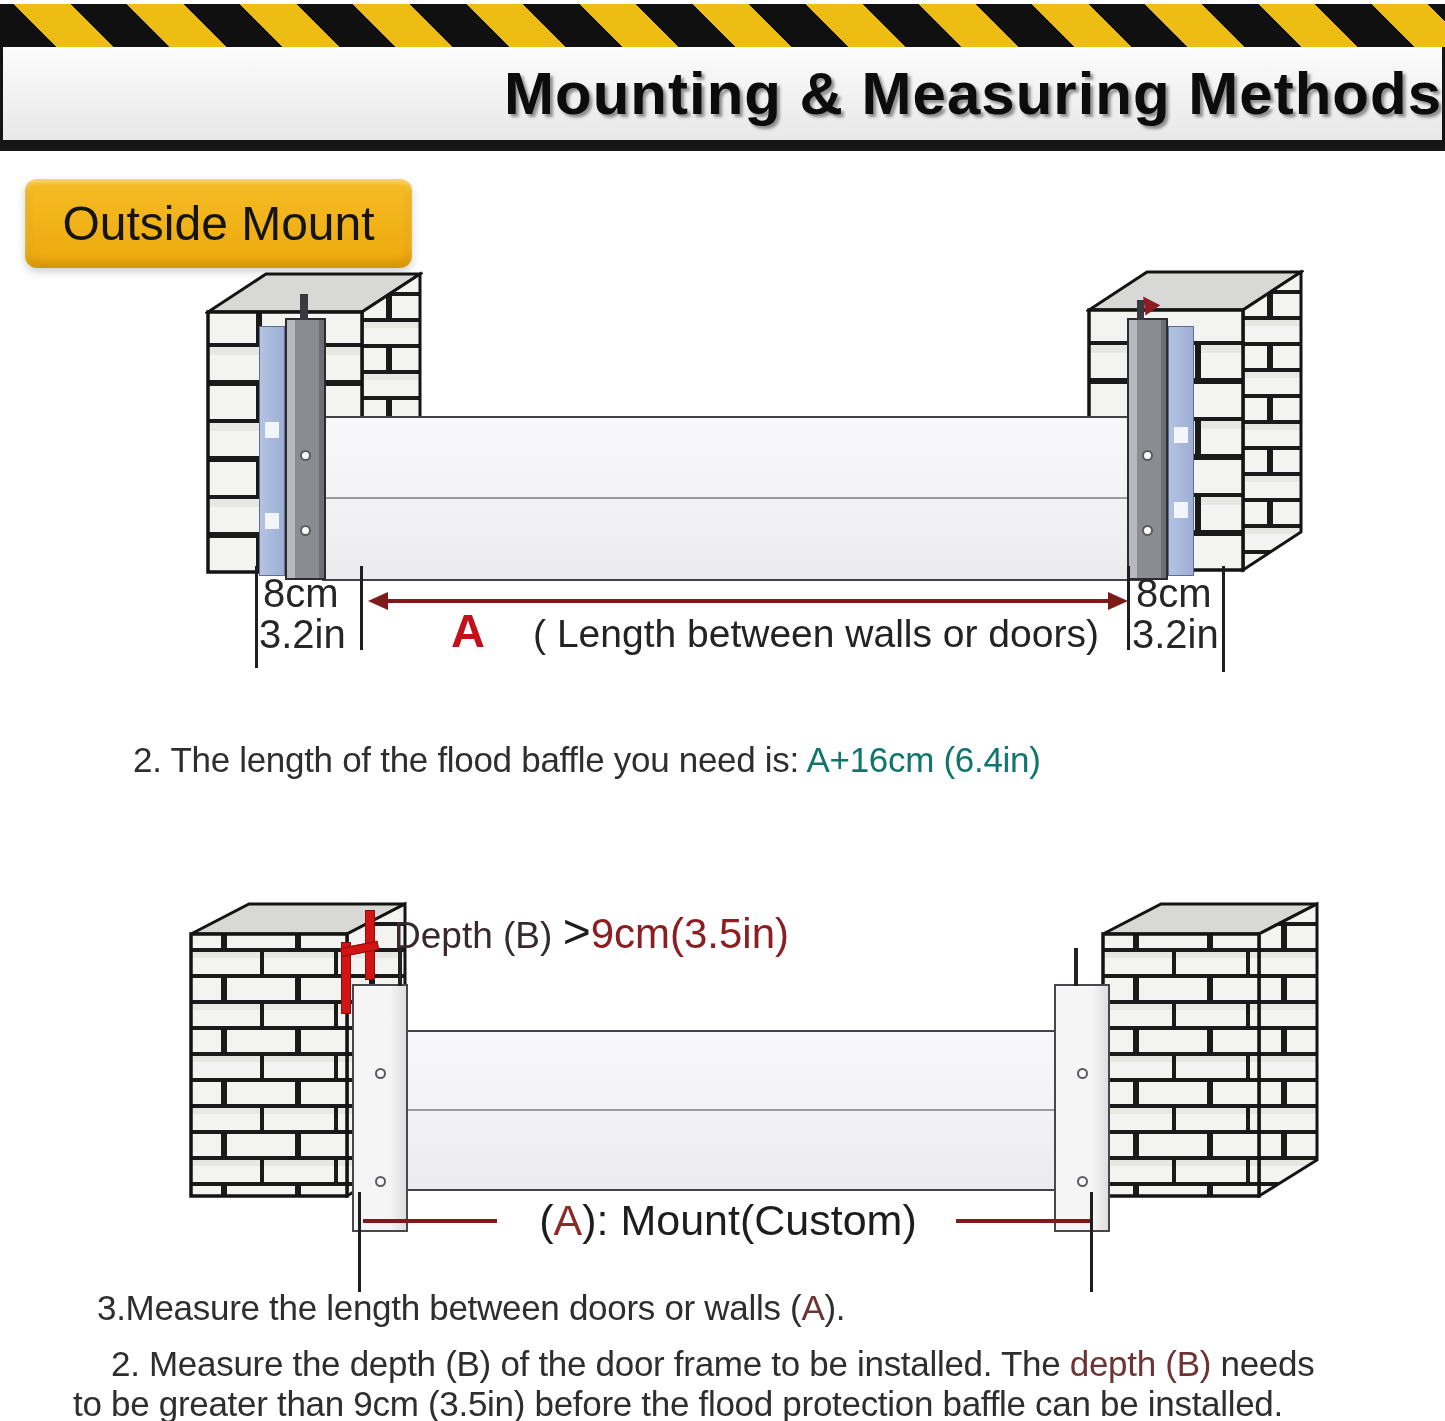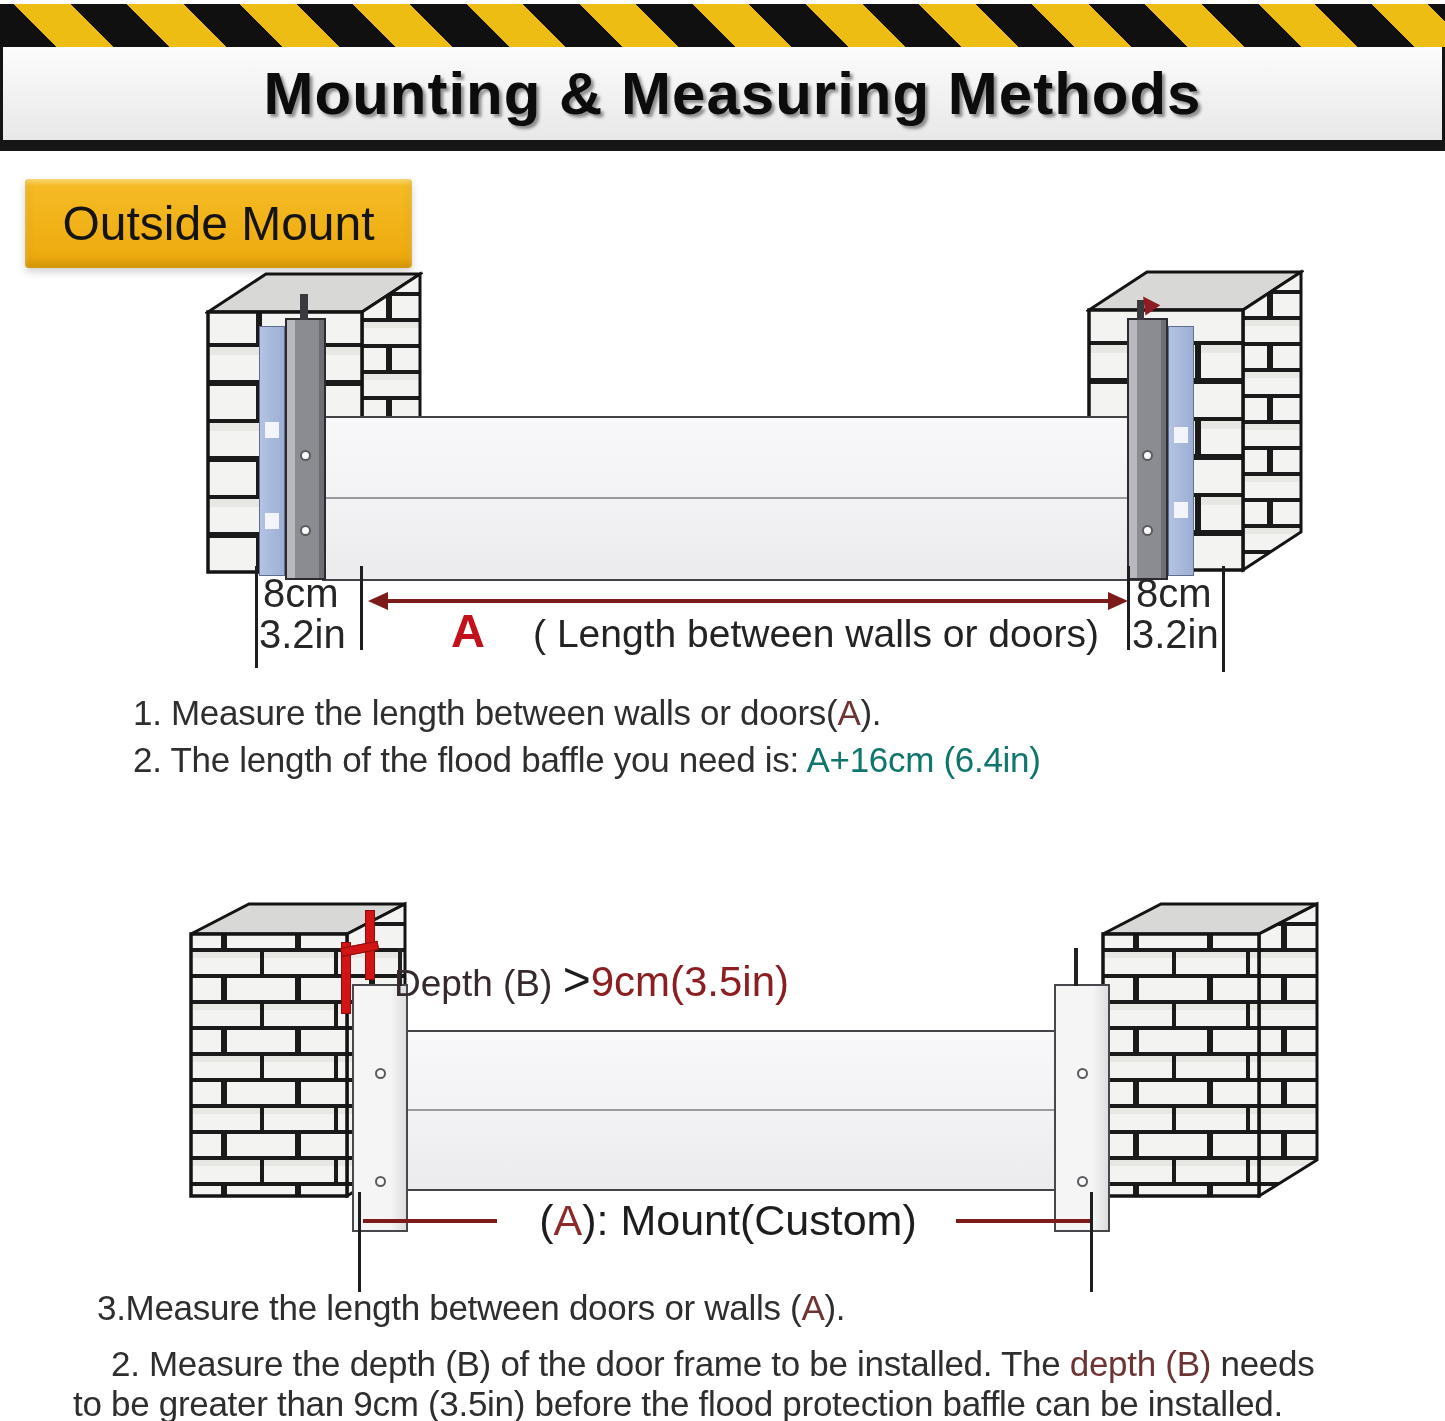--- a/index.html
+++ b/index.html
@@ -5,27 +5,27 @@
   html,body{margin:0;padding:0;background:#fff;}
   #stage{position:relative;width:1445px;height:1421px;background:#fff;overflow:hidden;
          font-family:"Liberation Sans","DejaVu Sans",sans-serif;}
 
   
   .stripes{position:absolute;left:0;top:4px;width:1445px;height:43px;
     background:repeating-linear-gradient(45deg,#101010 0 40px,#edbd13 40px 80px);}
   .title-band{position:absolute;left:0;top:47px;width:1445px;height:93px;
     background:linear-gradient(180deg,#fcfcfc,#e8e8e8);
     border-left:3px solid #141414;border-right:3px solid #141414;box-sizing:border-box;
-    display:flex;align-items:center;justify-content:center;padding-left:20px;}
+    display:flex;align-items:center;justify-content:flex-end;padding-left:20px;}
   .title-band .t{font-size:60px;font-weight:700;color:#0c0c0c;letter-spacing:1px;
     text-shadow:3px 3px 3px rgba(110,110,110,.75);white-space:nowrap;}
   .title-bar{position:absolute;left:0;top:140px;width:1445px;height:11px;background:#161616;}
 
   
-  .badge{position:absolute;left:25px;width:387px;height:89px;border-radius:4px;
+  .badge{position:absolute;left:25px;width:387px;height:89px;border-radius:12px;
     background:linear-gradient(180deg,#f6bc26,#eca90c);
     box-shadow:0 4px 8px rgba(0,0,0,.18), inset 0 -6px 9px rgba(150,95,0,.30), inset 0 3px 5px rgba(255,236,170,.65);
     display:flex;align-items:center;justify-content:center;font-size:48px;color:#141414;white-space:nowrap;}
 
   
   .pillar{position:absolute;z-index:1;}
   .panel{position:absolute;z-index:2;border:2px solid #434347;
     background:linear-gradient(180deg,#f8f8fa 0%,#f2f2f4 55%,#ebebed 100%);}
   .panel .seam{position:absolute;left:0;right:0;top:49%;border-top:2px solid #9a9a9e;}
   .bracket{position:absolute;width:41px;height:262px;z-index:3;box-sizing:border-box;
@@ -48,21 +48,21 @@
   .tick{position:absolute;width:3px;background:#1e1e1e;z-index:5;}
   .dimline{position:absolute;height:4px;background:#7d1b1b;z-index:5;}
   .ahead{position:absolute;width:0;height:0;z-index:5;
     border-top:9px solid transparent;border-bottom:9px solid transparent;}
   .ahead.l{border-right:20px solid #7d1b1b;}
   .ahead.r{border-left:20px solid #7d1b1b;}
   .meas{position:absolute;font-size:40px;color:#262626;line-height:1;white-space:nowrap;z-index:5;}
   .spanlabel{position:absolute;z-index:5;text-align:center;white-space:nowrap;line-height:50px;}
   .spanlabel .a-big{font-size:47px;font-weight:700;color:#c3111c;}
   .spanlabel .rest{font-size:39px;color:#232323;margin-left:48px;}
-  .depth-label{position:absolute;z-index:5;white-space:nowrap;line-height:68px;margin-top:28px;}
+  .depth-label{position:absolute;z-index:5;white-space:nowrap;line-height:28px;}
   .depth-label .d-pre{font-size:37px;color:#362a2e;}
   .depth-label .d-gt{font-size:48px;color:#1d1d1d;}
   .depth-label .d-val{font-size:42px;color:#8c1d20;}
   .lenlabel{position:absolute;z-index:5;text-align:center;white-space:nowrap;font-size:43px;color:#1d1d1d;}
   .lenlabel .a-mid{color:#8c2a2a;}
 
   .step{position:absolute;font-size:35px;color:#2e2e2e;white-space:nowrap;letter-spacing:-0.3px;z-index:5;}
   .step .em-soft{color:#6e3434;}
   .step .em-strong{color:#0f766e;}
 </style>
@@ -147,23 +147,20 @@
   <div class="meas" style="left:1132px;top:614px">3.2in</div>
 
   <div class="ahead l" style="left:368px;top:592px"></div>
   <div class="dimline" style="left:386px;top:599px;width:722px"></div>
   <div class="ahead r" style="left:1108px;top:592px"></div>
 
   <div class="spanlabel" style="left:420px;top:606px;width:710px">
     <span class="a-big">A</span><span class="rest">( Length between walls or doors)</span>
   </div>
 
-  <div class="step" style="left:133px;top:693px">
-    <span>1. Measure the length between walls or doors(</span><span class="em-soft">A</span><span>).</span>
-  </div>
   <div class="step" style="left:133px;top:740px">
     <span>2. The length of the flood baffle you need is: </span><span class="em-strong">A+16cm (6.4in)</span><span></span>
   </div>
 
 
   <svg class="pillar" style="left:188px;top:898px" width="220" height="300" viewBox="0 0 220 300">
     <polygon points="3,36 159,36 217,6 61,6" fill="#d8d8d6" stroke="#141414" stroke-width="3"></polygon>
     <polygon points="159,36 217,6 217,262 159,298" fill="url(#brickS)" stroke="#141414" stroke-width="3"></polygon>
     <rect x="3" y="36" width="156" height="262" fill="url(#brickS)" stroke="#141414" stroke-width="3.5"></rect>
   </svg>

